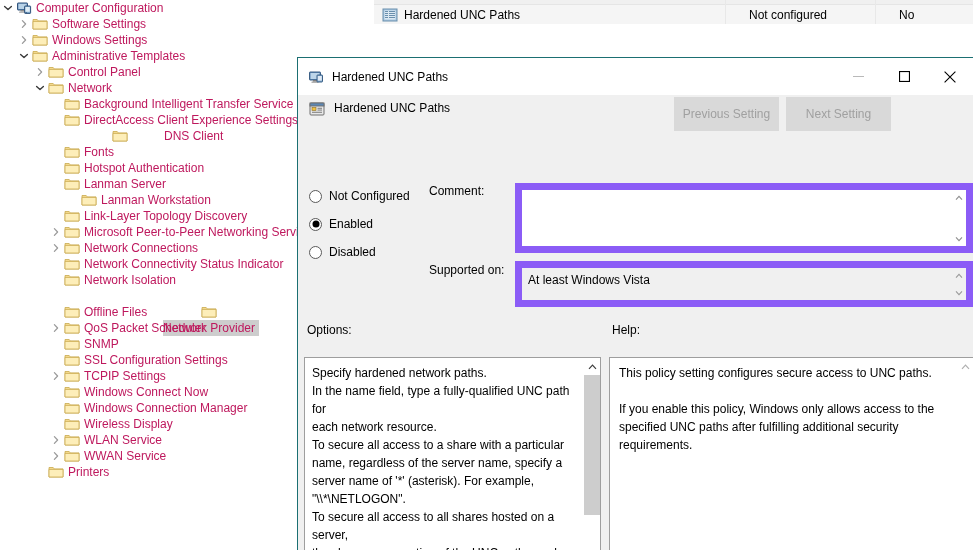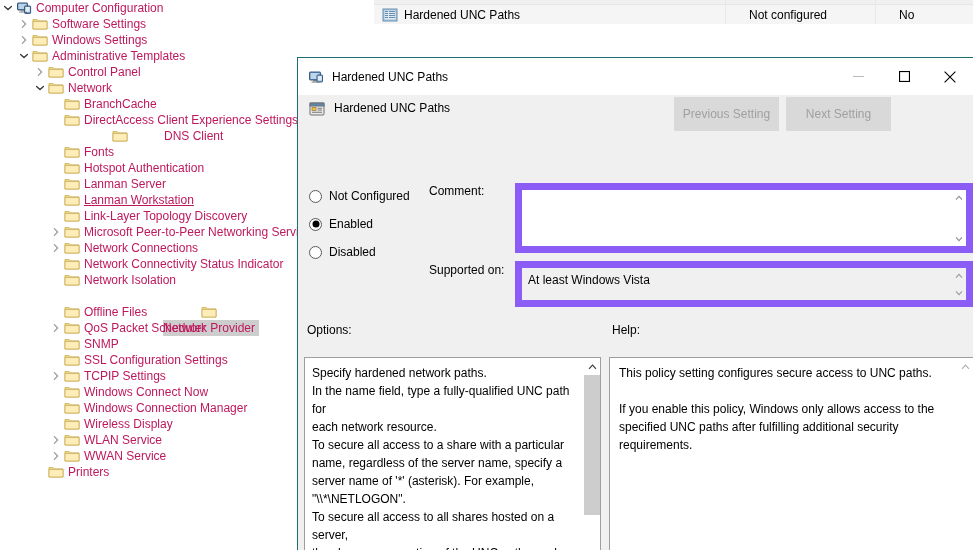--- a/index.html
+++ b/index.html
@@ -256,21 +256,21 @@
         <span class="tlabel">Network</span>
       </div>
       <div class="tree-row" style="padding-left: 48px;">
         <span class="tw"></span>
         <span class="ficon">
           <svg width="16" height="16" viewBox="0 0 16 16">
             <path d="M1 3.5 h4.2 l1.2 1.4 H15 v8.1 H1 Z" fill="#f7dd94" stroke="#c9a94e" stroke-width="0.8"></path>
             <path d="M1 5.4 h14 v7.6 H1 Z" fill="#fdeeb9" stroke="#c9a94e" stroke-width="0.8"></path>
           </svg>
         </span>
-        <span class="tlabel">BranchCache</span>
+        <span class="tlabel">Background Intelligent Transfer Service</span>
       </div>
       <div class="tree-row" style="padding-left: 48px;">
         <span class="tw"></span>
         <span class="ficon">
           <svg width="16" height="16" viewBox="0 0 16 16">
             <path d="M1 3.5 h4.2 l1.2 1.4 H15 v8.1 H1 Z" fill="#f7dd94" stroke="#c9a94e" stroke-width="0.8"></path>
             <path d="M1 5.4 h14 v7.6 H1 Z" fill="#fdeeb9" stroke="#c9a94e" stroke-width="0.8"></path>
           </svg>
         </span>
         <span class="tlabel">DirectAccess Client Experience Settings</span>
@@ -308,21 +308,21 @@
       <div class="tree-row" style="padding-left: 48px;">
         <span class="tw"></span>
         <span class="ficon">
           <svg width="16" height="16" viewBox="0 0 16 16">
             <path d="M1 3.5 h4.2 l1.2 1.4 H15 v8.1 H1 Z" fill="#f7dd94" stroke="#c9a94e" stroke-width="0.8"></path>
             <path d="M1 5.4 h14 v7.6 H1 Z" fill="#fdeeb9" stroke="#c9a94e" stroke-width="0.8"></path>
           </svg>
         </span>
         <span class="tlabel">Lanman Server</span>
       </div>
-      <div class="tree-row" style="padding-left: 48px; text-decoration: underline;">
+      <div class="tree-row" style="padding-left: 65px;">
         <span class="tw"></span>
         <span class="ficon">
           <svg width="16" height="16" viewBox="0 0 16 16">
             <path d="M1 3.5 h4.2 l1.2 1.4 H15 v8.1 H1 Z" fill="#f7dd94" stroke="#c9a94e" stroke-width="0.8"></path>
             <path d="M1 5.4 h14 v7.6 H1 Z" fill="#fdeeb9" stroke="#c9a94e" stroke-width="0.8"></path>
           </svg>
         </span>
         <span class="tlabel">Lanman Workstation</span>
       </div>
       <div class="tree-row" style="padding-left: 48px;">

